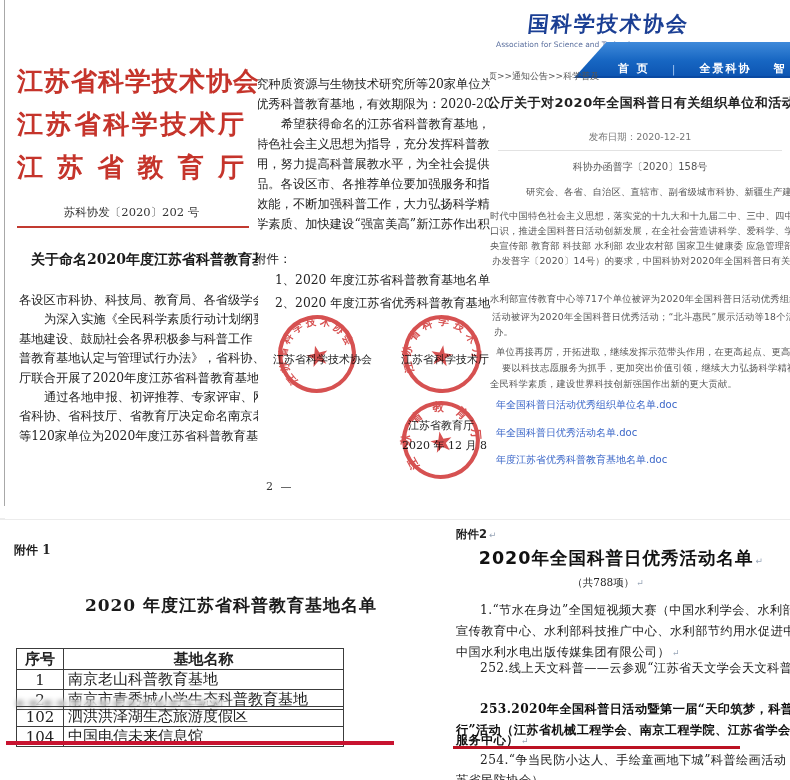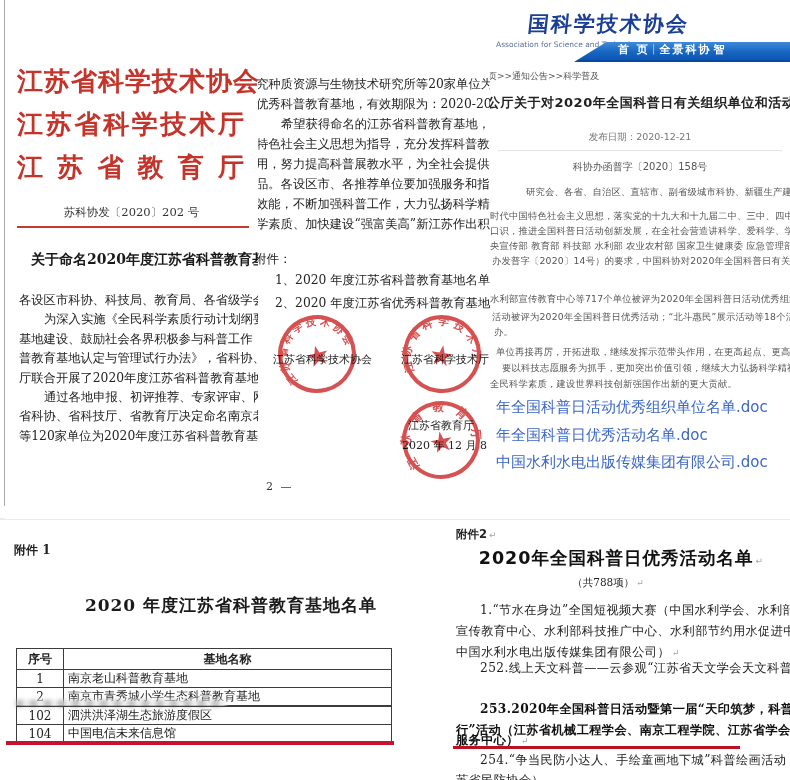--- a/index.html
+++ b/index.html
@@ -35,42 +35,42 @@
   .att-2{left:17px;top:295px;font-size:12.3px;color:#222;white-space:nowrap;}
   .sign{font-size:11px;color:#222;white-space:nowrap;}
   .seal{width:82px;height:82px;opacity:.86;mix-blend-mode:multiply;}
   .page-no{left:8px;top:480px;font-size:11px;color:#333;letter-spacing:2px;}
 
   
   #webpage{left:490px;top:0;width:300px;height:519px;background:#fff;overflow:hidden;}
   .wp-logo{left:38px;top:10px;font-size:21px;font-weight:bold;color:#1b3f94;
            transform:skewX(-6deg);letter-spacing:2px;white-space:nowrap;}
   .wp-logo-sub{left:6px;top:40px;font-size:7.5px;color:#5a6f9e;white-space:nowrap;}
-  .wp-nav{left:84px;top:42px;width:216px;height:20px;
+  .wp-nav{left:84px;top:42px;width:216px;height:36px;
           background:linear-gradient(180deg,#3f8ada 0%,#1766c2 55%,#0d55b2 100%);
           clip-path:polygon(0 100%,15% 0,100% 0,100% 100%);
-          display:flex;align-items:flex-start;gap:2px;padding-left:44px;box-sizing:border-box;
+          display:flex;align-items:flex-end;gap:22px;padding-left:44px;box-sizing:border-box;
           border-bottom:2px solid #0a49a2;}
   .wp-nav span{color:#fff;font-size:11px;font-weight:bold;letter-spacing:2px;white-space:nowrap;}
   .wp-nav .navsep{color:#9ec3ef;font-weight:normal;}
   .wp-crumb{left:1px;top:70px;font-size:9px;color:#555;white-space:nowrap;margin-left:-3px;}
   .wp-title{left:0;top:94px;font-size:13px;font-weight:bold;color:#222;
             letter-spacing:.5px;white-space:nowrap;margin-left:-3px;}
   .wp-date{left:0;top:131px;width:300px;text-align:center;font-size:9.5px;color:#777;}
   .wp-hr{left:8px;top:150px;width:284px;height:1px;background:#e2e2e2;}
   .wp-docno{left:0;top:160px;width:300px;text-align:center;font-size:10px;color:#555;}
   .wp-par{font-size:9.3px;color:#555;white-space:nowrap;letter-spacing:.2px;}
-  .wp-link{font-size:15px;color:#3a66c8;white-space:nowrap;cursor:pointer;}
+  .wp-link{font-size:10px;color:#3a66c8;white-space:nowrap;cursor:pointer;}
 
   
   #att1{left:0;top:520px;width:452px;height:260px;background:#fff;overflow:hidden;}
   .a1-label{left:14px;top:22px;font-size:12px;font-weight:bold;color:#222;}
   .a1-title{left:16px;top:74px;width:430px;text-align:center;font-size:17px;font-weight:bold;color:#1a1a1a;letter-spacing:1px;}
-  table.basetbl{position:absolute;left:16px;width:376px;border-collapse:collapse;
-                font-size:12px;color:#222;table-layout:fixed;}
+  table.basetbl{position:absolute;left:16px;width:328px;border-collapse:collapse;
+                font-size:15px;color:#222;table-layout:fixed;}
   table.basetbl td{border:1px solid #3c3c3c;height:17px;padding:0 4px;overflow:hidden;white-space:nowrap;}
   table.basetbl td.cno{width:38px;text-align:center;}
   table.basetbl td.chead{text-align:center;font-weight:bold;}
   .tbl-seg1{top:128px;}
   .tbl-seg2{top:186px;border-radius:27px;}
   .blur-row{left:16px;top:180px;width:210px;height:7px;filter:blur(2px);
             background:repeating-linear-gradient(90deg,#b9b9b9 0 7px,#efefef 7px 14px);}
   .a1-redline{left:6px;top:221px;width:388px;height:4px;background:#c81330;}
 
   
@@ -186,21 +186,21 @@
     <div class="abs wp-par" style="left:2px;top:255px;">办发普字〔2020〕14号）的要求，中国科协对2020年全国科普日有关组织单</div>
     <div class="abs wp-par" style="left:0;top:293px;">水利部宣传教育中心等717个单位被评为2020年全国科普日活动优秀组织单位;</div>
     <div class="abs wp-par" style="left:2px;top:311px;">活动被评为2020年全国科普日优秀活动；“北斗惠民”展示活动等18个活动被评</div>
     <div class="abs wp-par" style="left:4px;top:326px;">办。</div>
     <div class="abs wp-par" style="left:6px;top:346px;">单位再接再厉，开拓进取，继续发挥示范带头作用，在更高起点、更高目标、</div>
     <div class="abs wp-par" style="left:12px;top:362px;">要以科技志愿服务为抓手，更加突出价值引领，继续大力弘扬科学精神和科学家</div>
     <div class="abs wp-par" style="left:0;top:378px;">全民科学素质，建设世界科技创新强国作出新的更大贡献。</div>
 
     <div class="abs wp-link" style="left:6px;top:398px;">年全国科普日活动优秀组织单位名单.doc</div>
     <div class="abs wp-link" style="left:6px;top:426px;">年全国科普日优秀活动名单.doc</div>
-    <div class="abs wp-link" style="left:6px;top:453px;">中国水利水电出版传媒集团有限公司.doc</div>
+    <div class="abs wp-link" style="left:6px;top:453px;">年度江苏省优秀科普教育基地名单.doc</div>
   </div>
 
   <div id="att1" class="abs serif">
     <div class="abs a1-label">附件 1</div>
     <div class="abs a1-title">2020 年度江苏省科普教育基地名单</div>
 
     <table class="basetbl tbl-seg1">
       <tbody>
           <tr>
         <td class="cno chead" style="height:20px;">序号</td>

